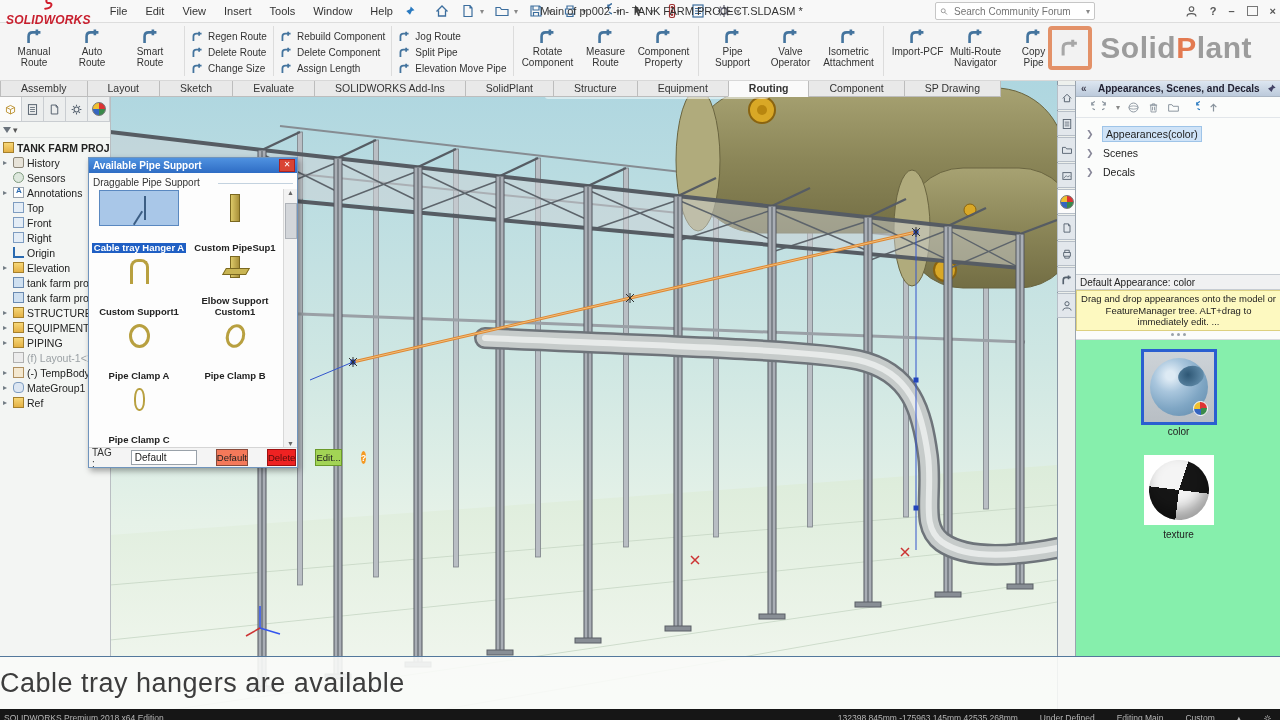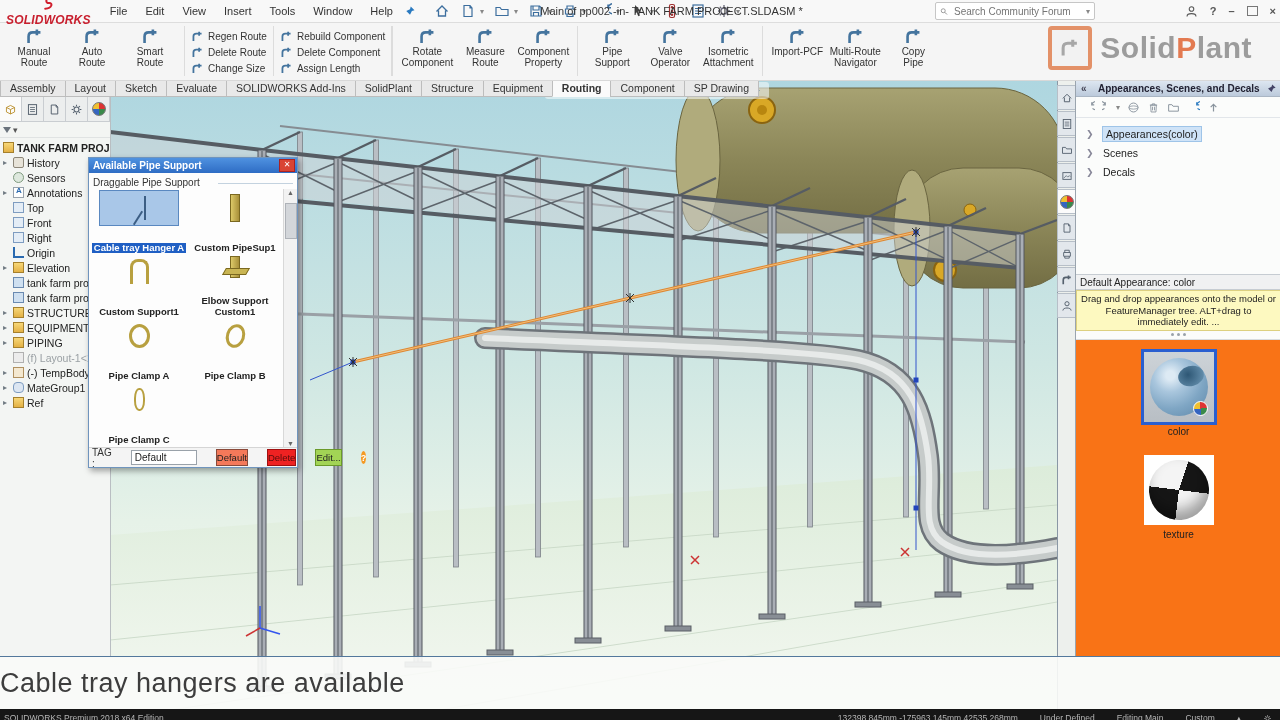--- a/index.html
+++ b/index.html
@@ -36,21 +36,21 @@
   .rbtn-sm{display:flex;align-items:center;gap:4px;height:13px;cursor:default}
   .rbtn-sm .ric-s{width:13px;height:13px;color:#44749e}
   .rbtn-sm span{font-size:10px;color:#333;white-space:nowrap}
   #watermark{position:absolute;right:28px;top:4px;display:flex;align-items:center;gap:8px;opacity:.85}
   #watermark .wicon{width:36px;height:36px;border:4px solid #e08050;border-radius:4px;display:flex;
                     align-items:center;justify-content:center;color:#9a9a9a;background:#f2f2f2}
   #watermark .wtext{font-size:30px;font-weight:bold;color:#8d8d8d;letter-spacing:.5px}
   #watermark .accent{color:#e06535}
   
   #tabrow{position:absolute;left:0;top:80px;height:17px;display:flex;z-index:14;}
-  .tab{padding:2px 9px 2px;font-size:10.5px;color:#333;background:#e9e9e9;border:1px solid #bdbdbd;
+  .tab{padding:2px 20px 2px;font-size:10.5px;color:#333;background:#e9e9e9;border:1px solid #bdbdbd;
        border-top:none;margin-right:-1px;white-space:nowrap;cursor:default}
   .tab.active{background:#fafafa;font-weight:bold;border-bottom-color:#fafafa}
   
   #viewport{position:absolute;left:110px;top:80px;width:947px;height:630px;z-index:1;border-right:1px solid #8a97a5}
   #headsup{position:absolute;left:545px;top:82px;height:17px;display:flex;align-items:center;gap:7px;
            padding:0 8px;background:rgba(248,251,252,.55);border-radius:3px;z-index:8;color:#3f6e96}
   #headsup .qi{width:13px;height:13px}
   
   #leftpanel{position:absolute;left:0;top:97px;width:110px;height:559px;background:#f3f5f3;
              border-right:1px solid #b9bec2;z-index:10;}
@@ -142,21 +142,21 @@
   #tp-tree{height:150px;padding-top:6px}
   .tprow{display:flex;align-items:center;gap:5px;height:19px;padding-left:10px;font-size:10.5px;color:#222;cursor:default}
   .tprow .tarr{color:#889;font-size:9px;width:7px}
   .tprow.sel .tpl{background:#cfe3f7;outline:1px solid #9ec4e8;padding:1px 3px}
   #tp-default{height:14px;background:#f0f1f2;border-top:1px solid #c6ccd2;border-bottom:1px solid #c6ccd2;
               font-size:10px;color:#222;display:flex;align-items:center;padding-left:4px}
   #tp-hint{margin:0;background:#fdf9c0;border:1px solid #ddd080;font-size:9.5px;color:#222;text-align:center;
            padding:2px 3px;line-height:11.5px}
   #tp-dots{height:8px;display:flex;align-items:center;justify-content:center;gap:3px;border-bottom:1px solid #d8dcdf}
   #tp-dots i{width:3px;height:3px;background:#9aa2aa;border-radius:50%}
-  #tp-thumbs{flex:1;padding-top:12px;display:flex;flex-direction:column;align-items:center;background:#f97316}
+  #tp-thumbs{flex:1;padding-top:12px;display:flex;flex-direction:column;align-items:center;background:#86efac}
   .thumb{width:70px;height:70px;display:flex;align-items:center;justify-content:center;position:relative}
   .thumb.sel{outline:3px solid #2a5fd0}
   #thumb-color{background:linear-gradient(#cdd3d8,#b8bec4)}
   #thumb-color .ball{width:58px;height:58px;border-radius:50%;
       background:radial-gradient(circle at 35% 30%,#ddeaf4 0 8%,#a9c6dd 30%,#7fa6c4 60%,#5d86a8 100%)}
   #thumb-color .hole{position:absolute;right:10px;top:14px;width:26px;height:20px;border-radius:50%;
       background:radial-gradient(circle at 40% 40%,#2e5775,#6f9ab8);transform:rotate(-15deg)}
   #thumb-color .minwheel{position:absolute;right:6px;bottom:6px;width:13px;height:13px;border-radius:50%;
       background:conic-gradient(#d33 0 25%,#3a8a4a 0 50%,#3565c0 0 75%,#f0c030 0);border:1px solid #fff}
   #thumb-texture{background:#fff}
@@ -401,20 +401,41 @@
         <span>Delete Component</span>
         </div>
         <div class="rbtn-sm">
         <svg class="ic ric-s">
             <use href="#sym-pipe"></use>
           </svg>
         <span>Assign Length</span>
         </div>
       </div>
     <div class="rsep ni"></div>
+    <div class="rgroup small">
+
+    <div class="rbtn-sm">
+        <svg class="ic ric-s">
+            <use href="#sym-pipe"></use>
+          </svg>
+        <span>Jog Route</span>
+        </div>
+        <div class="rbtn-sm">
+        <svg class="ic ric-s">
+            <use href="#sym-pipe"></use>
+          </svg>
+        <span>Split Pipe</span>
+        </div>
+        <div class="rbtn-sm">
+        <svg class="ic ric-s">
+            <use href="#sym-pipe"></use>
+          </svg>
+        <span>Elevation Move Pipe</span>
+        </div>
+      </div>
     <div class="rsep ni"></div>
     <div class="rgroup">
 
     <div class="rbtn-lg">
         <svg class="ic ric">
             <use href="#sym-pipe"></use>
           </svg>
         <span>Rotate</span>
           <span>Component</span>
         </div>

